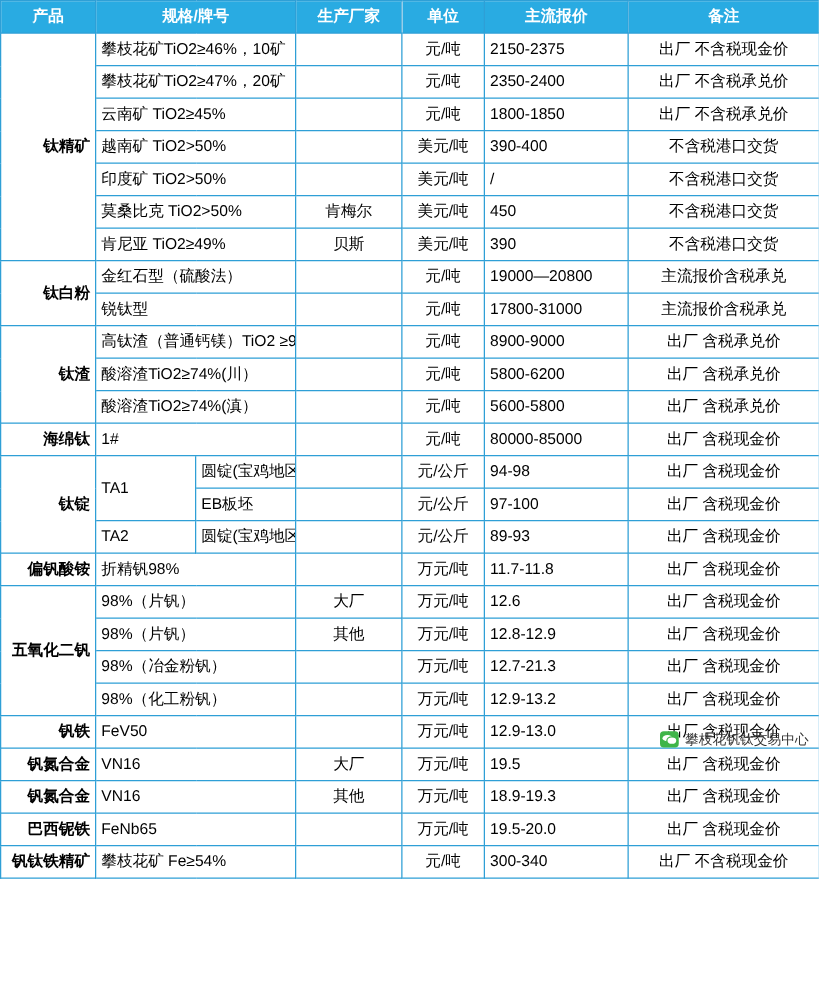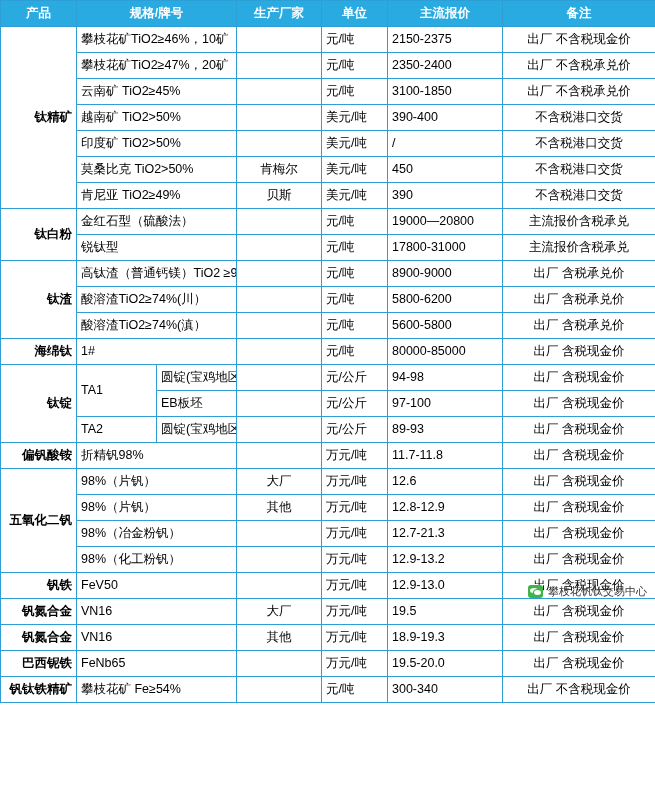--- a/index.html
+++ b/index.html
@@ -56,20 +56,21 @@
     padding-left: 6px;
   }
   .c-spec2 {
     text-align: left;
     padding-left: 6px;
   }
   .c-maker {
     text-align: center;
   }
   .c-unit {
+    text-align: center;
   }
   .c-price {
     text-align: left;
   }
   .c-note {
     text-align: center;
     font-size: 12px;
     margin-left: 16px;
   }
   .footer {
@@ -142,21 +143,21 @@
           <td class="c-spec" colspan="2">攀枝花矿TiO2≥47%，20矿</td>
           <td class="c-maker"></td>
           <td class="c-unit">元/吨</td>
           <td class="c-price">2350-2400</td>
           <td class="c-note">出厂 不含税承兑价</td>
         </tr>
         <tr>
           <td class="c-spec" colspan="2">云南矿 TiO2≥45%</td>
           <td class="c-maker"></td>
           <td class="c-unit">元/吨</td>
-          <td class="c-price">3100-1850</td>
+          <td class="c-price">1800-1850</td>
           <td class="c-note">出厂 不含税承兑价</td>
         </tr>
         <tr>
           <td class="c-spec" colspan="2">越南矿 TiO2&gt;50%</td>
           <td class="c-maker"></td>
           <td class="c-unit">美元/吨</td>
           <td class="c-price">390-400</td>
           <td class="c-note">不含税港口交货</td>
         </tr>
         <tr>

